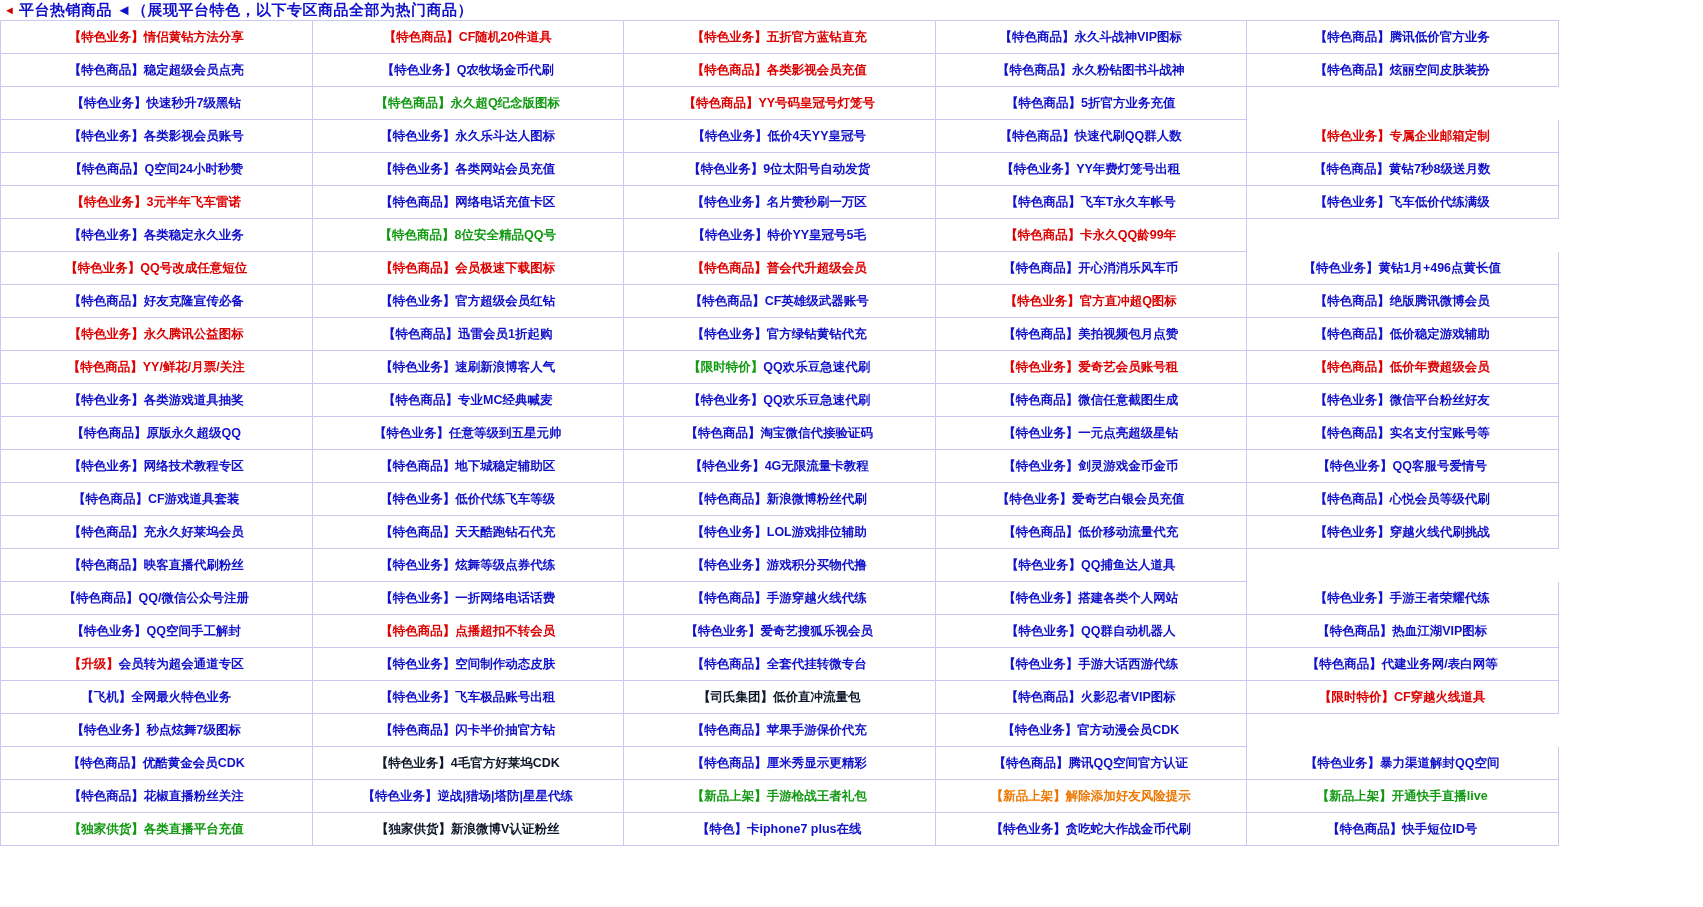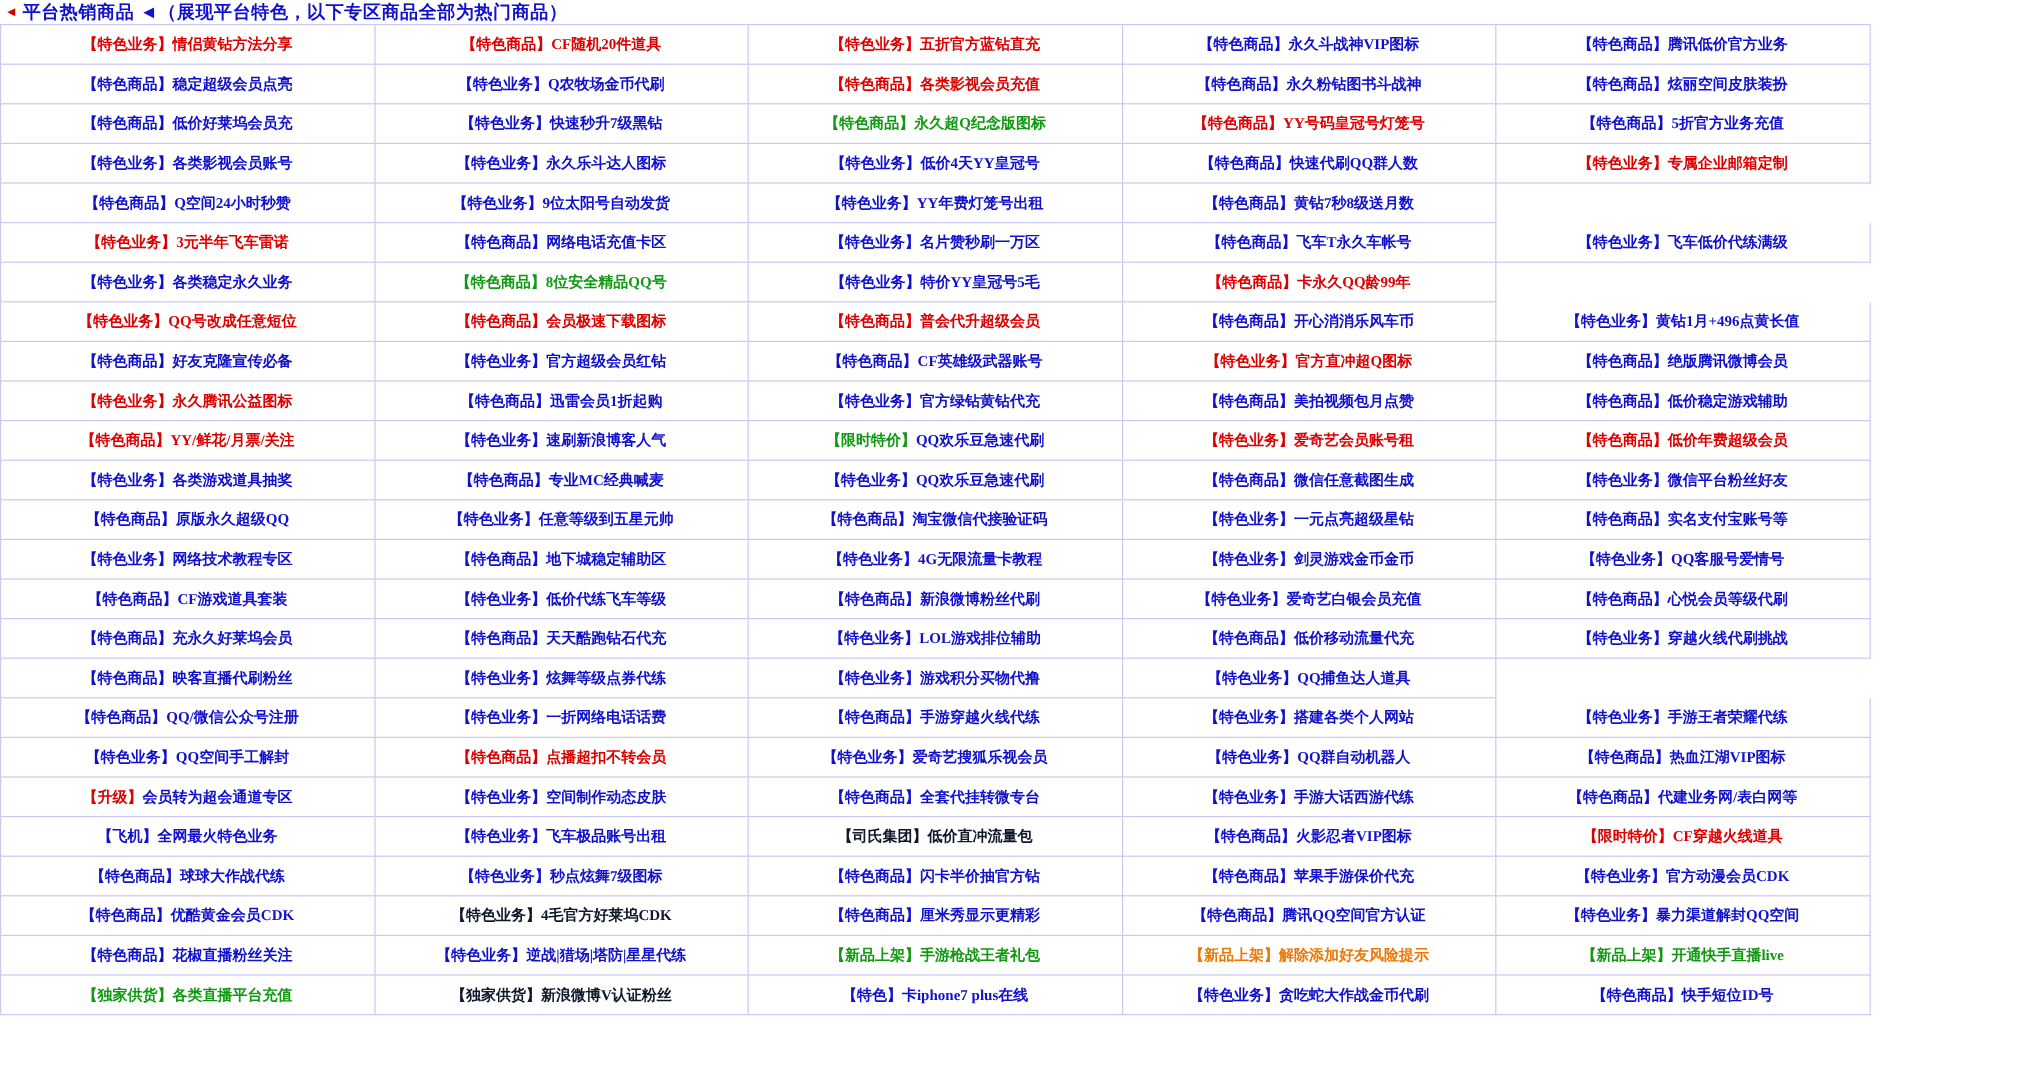--- a/index.html
+++ b/index.html
@@ -2,21 +2,21 @@
 <html><head>
 <meta charset="utf-8">
 <style>
   html,body{margin:0;padding:0;background:#ffffff;}
   body{font-family:"Liberation Sans","DejaVu Sans",sans-serif;font-size:12px;color:#000;}
   #page{width:1703px;height:907px;position:relative;overflow:hidden;background:#fff;}
   .header{height:20px;display:flex;align-items:center;padding:0 4px;border-bottom:0;}
   .header .arrow{color:#c00;font-size:11px;margin-right:4px;}
   .header .htitle{color:#1111cc;font-weight:bold;font-size:15px;letter-spacing:0.5px;}
   .grid{border-top:1px solid #c9c9f2;border-left:1px solid #c9c9f2;width:1559px;box-sizing:border-box;}
-  .row{display:flex;font-family:Liberation Serif, serif;}
+  .row{display:flex;}
   .cell{width:311.5px;box-sizing:border-box;border-right:1px solid #c9c9f2;border-bottom:1px solid #c9c9f2;height:33px;display:flex;align-items:center;justify-content:center;padding:0 4px;overflow:hidden;white-space:nowrap;}
   .cell a{text-decoration:none;font-size:12.5px;}
   .tag{font-weight:bold;}
   .txt{font-weight:bold;}
   
   .c-blue{color:#1111cc;}
   .c-red{color:#dd0000;}
   .c-magenta{color:#0f172a;}
   .c-green{color:#119911;}
   .c-orange{color:#ee7700;}
@@ -59,23 +59,20 @@
         </div>
         <div class="cell">
           <a href="#"><span class="tag c-blue">【特色商品】</span><span class="txt c-blue">永久粉钻图书斗战神</span></a>
         </div>
         <div class="cell">
           <a href="#"><span class="tag c-blue">【特色商品】</span><span class="txt c-blue">炫丽空间皮肤装扮</span></a>
         </div>
       </div>
       <div class="row">
         <div class="cell">
-          <a href="#"><span class="tag c-blue">【特色商品】</span><span class="txt c-blue">低价好莱坞会员充</span></a>
-        </div>
-        <div class="cell">
           <a href="#"><span class="tag c-blue">【特色业务】</span><span class="txt c-blue">快速秒升7级黑钻</span></a>
         </div>
         <div class="cell">
           <a href="#"><span class="tag c-green">【特色商品】</span><span class="txt c-green">永久超Q纪念版图标</span></a>
         </div>
         <div class="cell">
           <a href="#"><span class="tag c-red">【特色商品】</span><span class="txt c-red">YY号码皇冠号灯笼号</span></a>
         </div>
         <div class="cell">
           <a href="#"><span class="tag c-blue">【特色商品】</span><span class="txt c-blue">5折官方业务充值</span></a>
@@ -96,20 +93,23 @@
         </div>
         <div class="cell">
           <a href="#"><span class="tag c-red">【特色业务】</span><span class="txt c-red">专属企业邮箱定制</span></a>
         </div>
       </div>
       <div class="row">
         <div class="cell">
           <a href="#"><span class="tag c-blue">【特色商品】</span><span class="txt c-blue">Q空间24小时秒赞</span></a>
         </div>
         <div class="cell">
+          <a href="#"><span class="tag c-blue">【特色业务】</span><span class="txt c-blue">各类网站会员充值</span></a>
+        </div>
+        <div class="cell">
           <a href="#"><span class="tag c-blue">【特色业务】</span><span class="txt c-blue">9位太阳号自动发货</span></a>
         </div>
         <div class="cell">
           <a href="#"><span class="tag c-blue">【特色业务】</span><span class="txt c-blue">YY年费灯笼号出租</span></a>
         </div>
         <div class="cell">
           <a href="#"><span class="tag c-blue">【特色商品】</span><span class="txt c-blue">黄钻7秒8级送月数</span></a>
         </div>
       </div>
       <div class="row">
@@ -372,23 +372,20 @@
           <a href="#"><span class="tag c-magenta">【司氏集团】</span><span class="txt c-magenta">低价直冲流量包</span></a>
         </div>
         <div class="cell">
           <a href="#"><span class="tag c-blue">【特色商品】</span><span class="txt c-blue">火影忍者VIP图标</span></a>
         </div>
         <div class="cell">
           <a href="#"><span class="tag c-red">【限时特价】</span><span class="txt c-red">CF穿越火线道具</span></a>
         </div>
       </div>
       <div class="row">
-        <div class="cell">
-          <a href="#"><span class="tag c-blue">【特色商品】</span><span class="txt c-blue">球球大作战代练</span></a>
-        </div>
         <div class="cell">
           <a href="#"><span class="tag c-blue">【特色业务】</span><span class="txt c-blue">秒点炫舞7级图标</span></a>
         </div>
         <div class="cell">
           <a href="#"><span class="tag c-blue">【特色商品】</span><span class="txt c-blue">闪卡半价抽官方钻</span></a>
         </div>
         <div class="cell">
           <a href="#"><span class="tag c-blue">【特色商品】</span><span class="txt c-blue">苹果手游保价代充</span></a>
         </div>
         <div class="cell">

